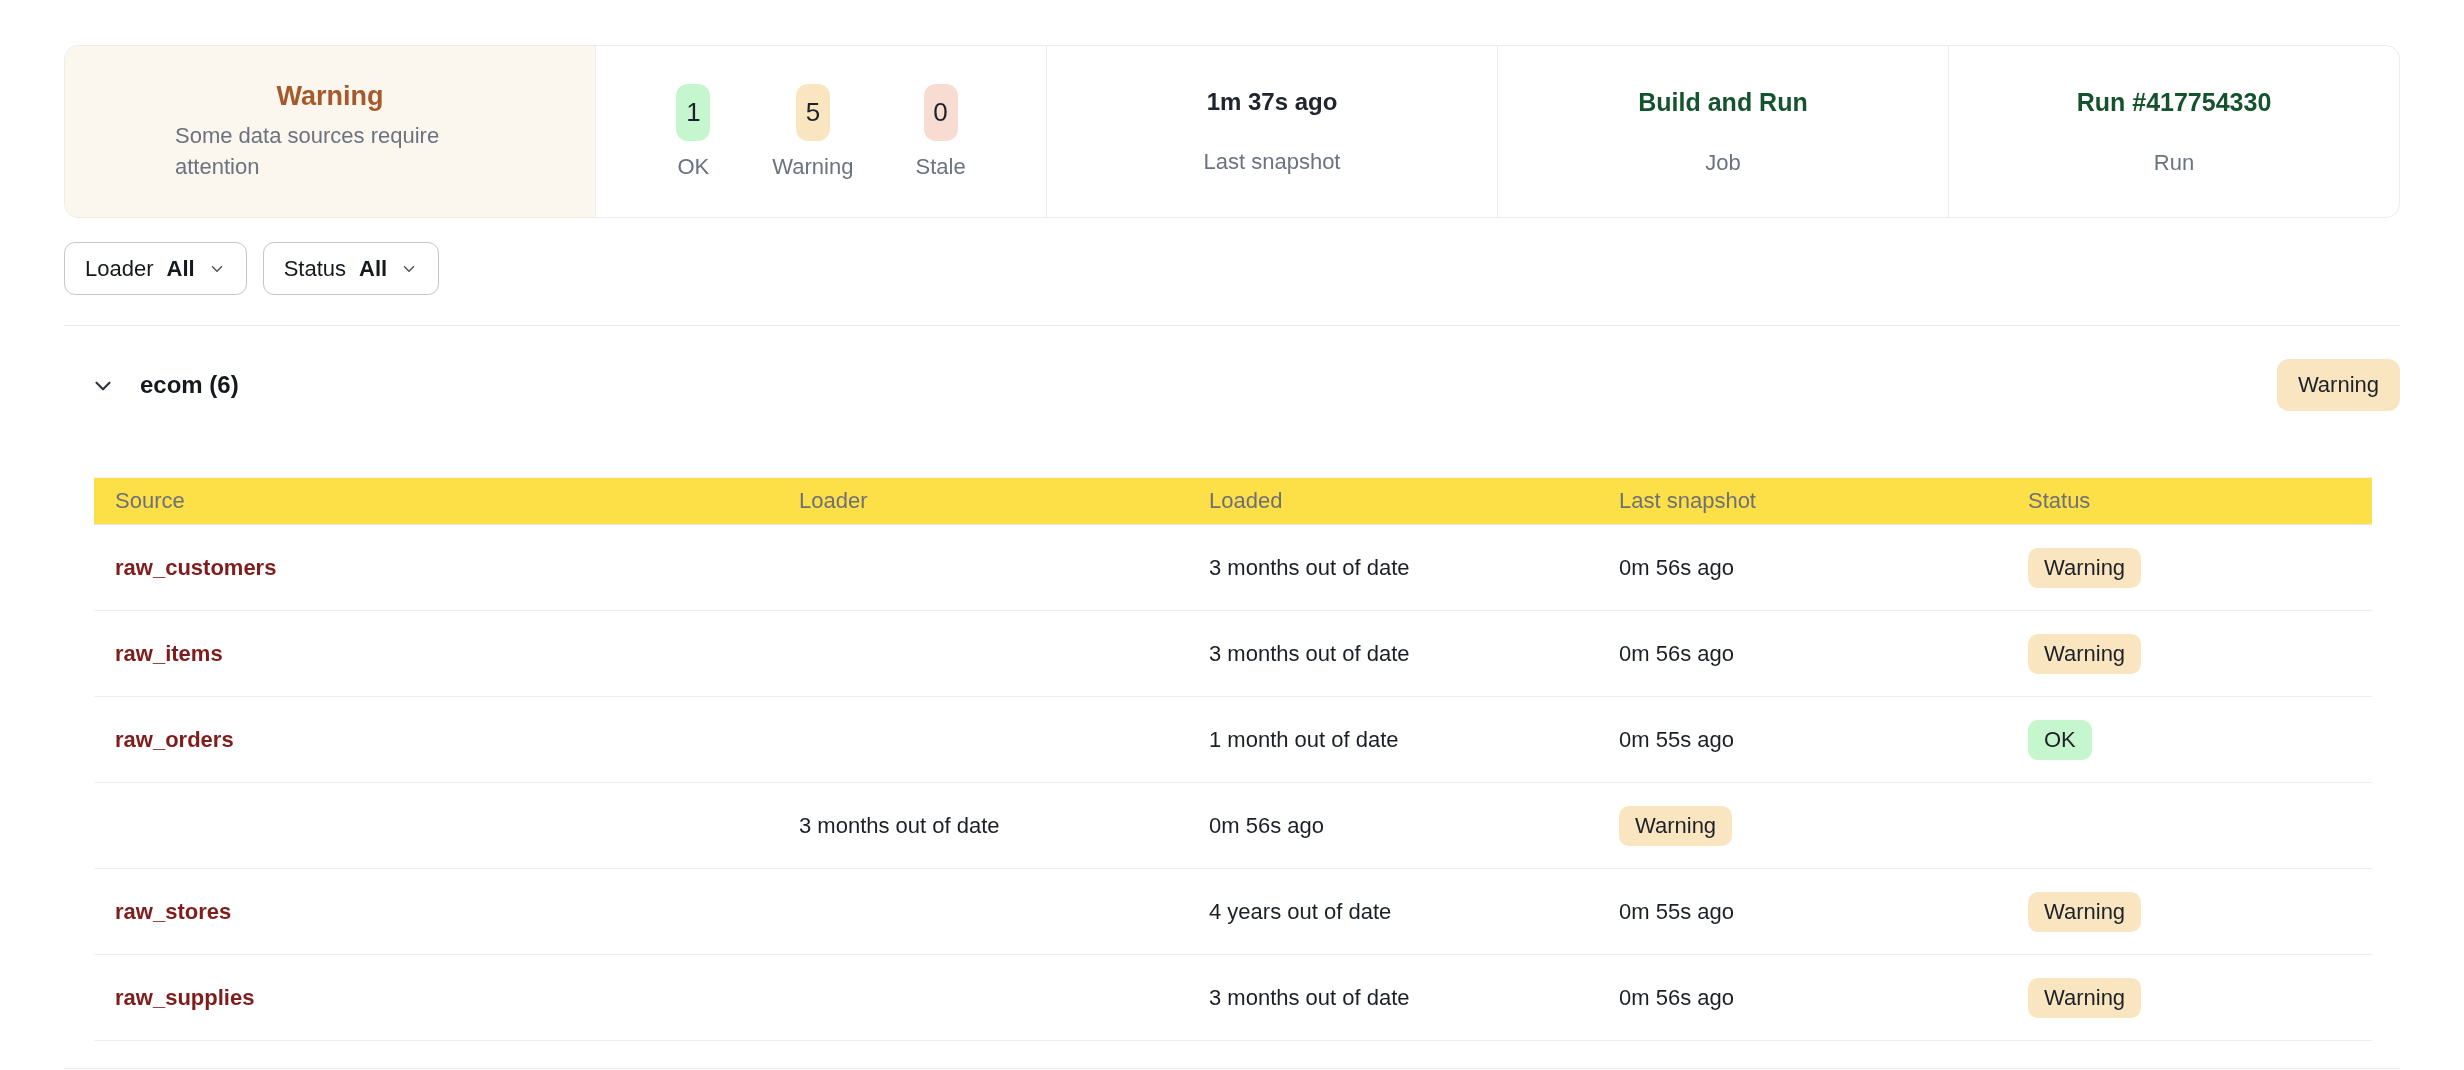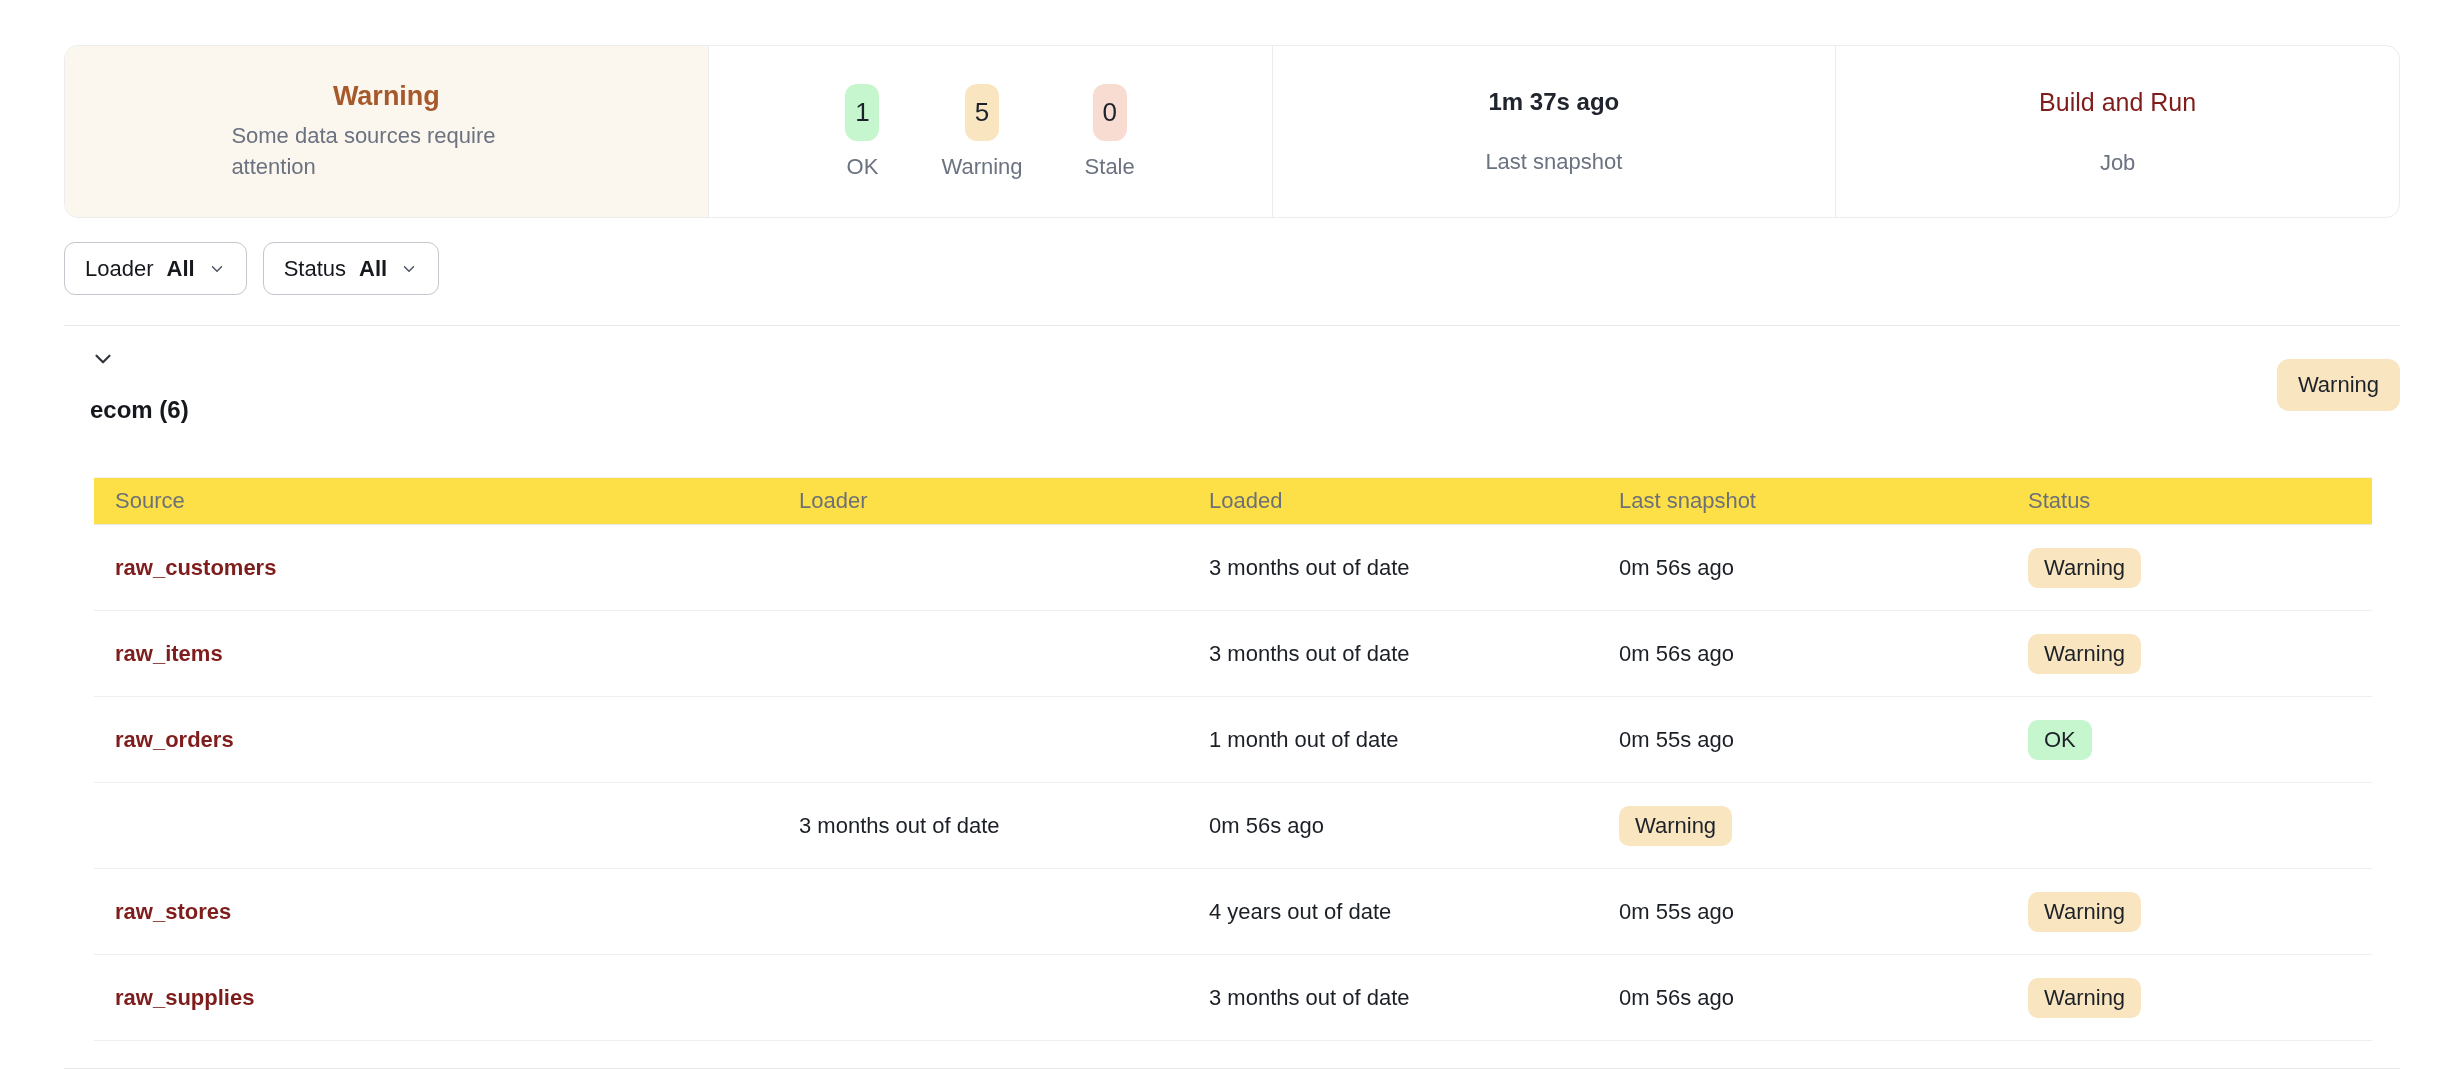--- a/index.html
+++ b/index.html
@@ -42,21 +42,21 @@
   .counts-section { flex-direction: row !important; gap: 62px; }
   .stat { display: flex; flex-direction: column; align-items: center; gap: 13px; }
   .count-badge {
     width: 34px; height: 57px; border-radius: 12px;
     display: flex; align-items: center; justify-content: center;
     font-size: 26px; font-weight: 500; color: #1b222c;
   }
   .stat-label { font-size: 22px; color: #6b7280; }
   .info-section { gap: 33px; }
   .info-value { font-size: 24px; font-weight: 600; color: #20242c; }
-  .info-link { font-size: 25px; font-weight: 400; color: #7f1d1d; cursor: pointer; }
+  .info-link { font-size: 25px; font-weight: 700; color: #14532d; cursor: pointer; }
   .info-label { font-size: 22px; color: #6b7280; }
 
   
   .filters { margin-top: 24px; display: flex; gap: 16px; }
   .filter-btn {
     height: 53px; padding: 0 20px;
     background: #ffffff;
     border: 1.5px solid #c3c7cd;
     border-radius: 11px;
     display: flex; align-items: center; gap: 13px;
@@ -68,22 +68,22 @@
   .chev { stroke: #4b5563; fill: none; stroke-width: 2; stroke-linecap: round; stroke-linejoin: round; }
 
   .rule { border: none; border-top: 1.5px solid #e9e9e9; margin-top: 30px; }
 
   
   .group-row {
     margin-top: 31px; height: 56px;
     display: flex; align-items: center;
   }
   .group-toggle {
-    display: flex; align-items: flex-start; gap: 24px;
-    margin-left: 26px; cursor: pointer; flex-direction: column;
+    display: flex; align-items: flex-end; gap: 24px;
+    margin-left: 26px; cursor: pointer;
   }
   .group-chev { stroke: #30353c; fill: none; stroke-width: 2; stroke-linecap: round; stroke-linejoin: round; }
   .group-title { font-size: 24px; font-weight: 700; color: #15181d; }
   .group-badge {
     margin-left: auto;
     padding: 13px 21px; border-radius: 12px;
     font-size: 22px; font-weight: 500; color: #1d2128;
   }
 
   
@@ -143,20 +143,24 @@
     <section class="info-section">
       <div class="info-value">1m 37s ago</div>
       <div class="info-label">Last snapshot</div>
     </section>
 
     <section class="info-section">
       <a class="info-link">Build and Run</a>
       <div class="info-label">Job</div>
     </section>
 
+    <section class="info-section">
+      <a class="info-link">Run #417754330</a>
+      <div class="info-label">Run</div>
+    </section>
   </div>
 
   <div class="filters">
     <button class="filter-btn">
       <span class="filter-name">Loader</span>
       <span class="filter-value">All</span>
       <svg class="chev" width="18" height="18" viewBox="0 0 24 24">
           <polyline points="6 9 12 15 18 9"></polyline>
         </svg>
     </button>

